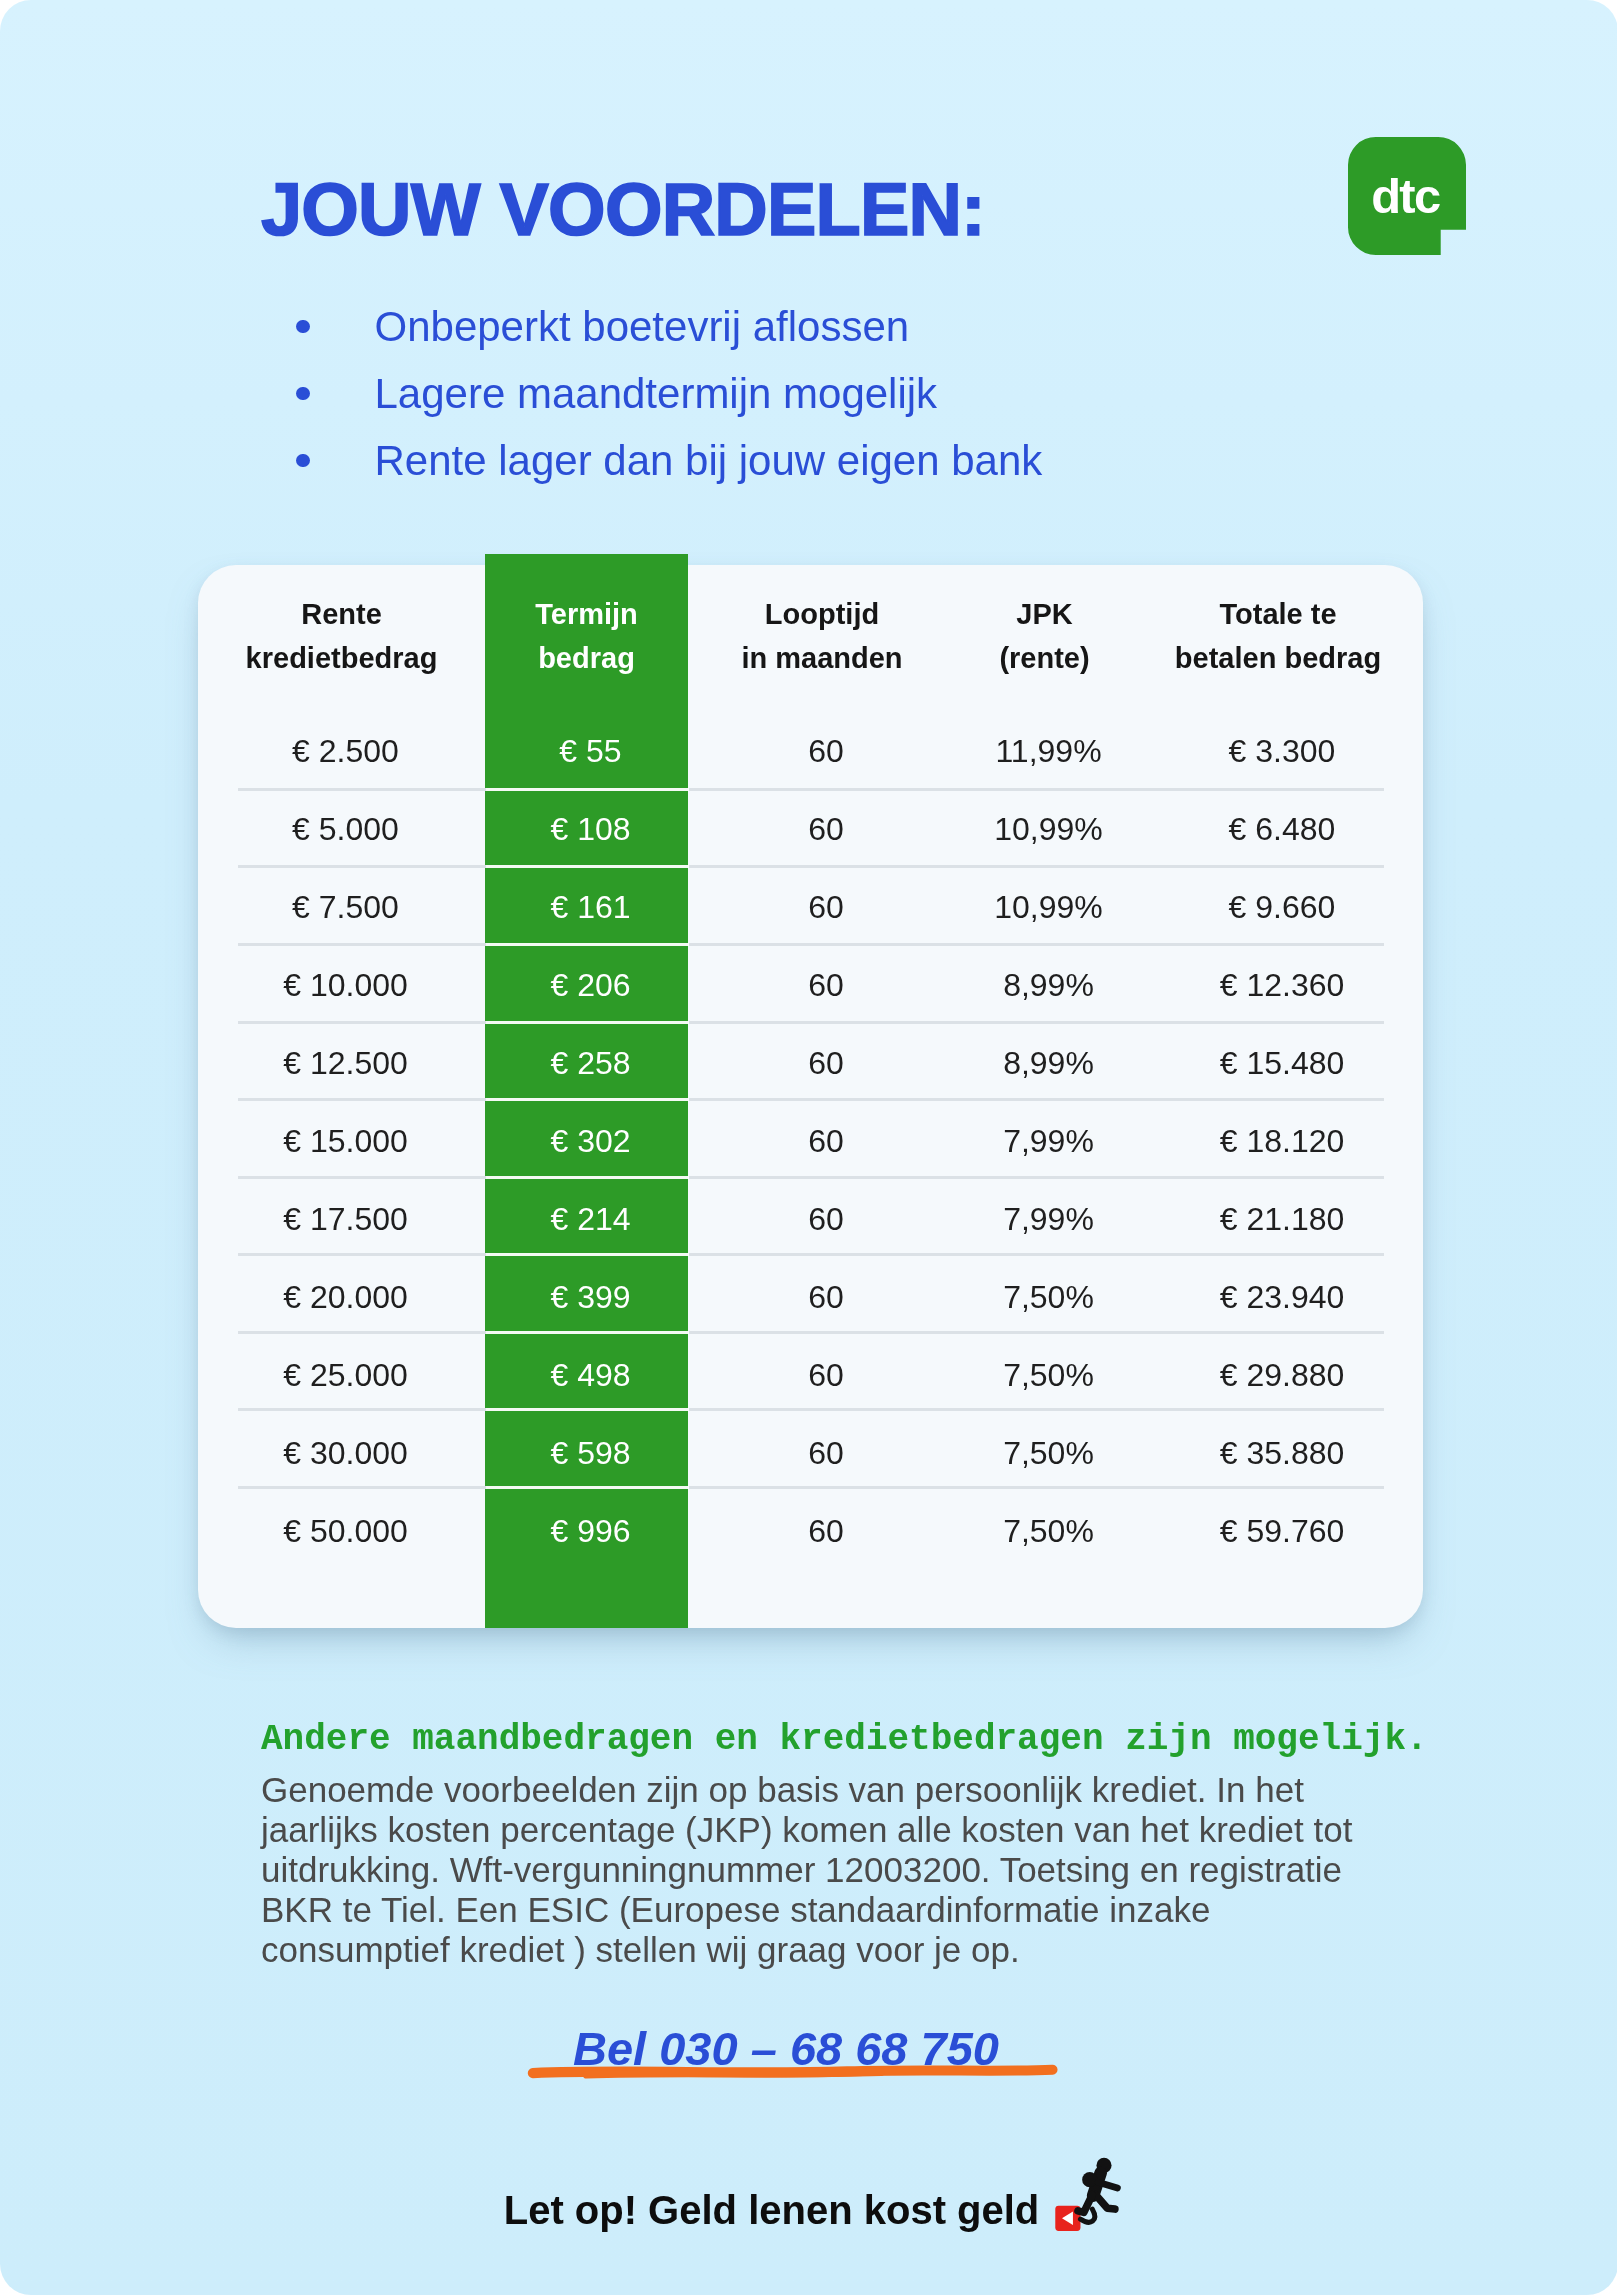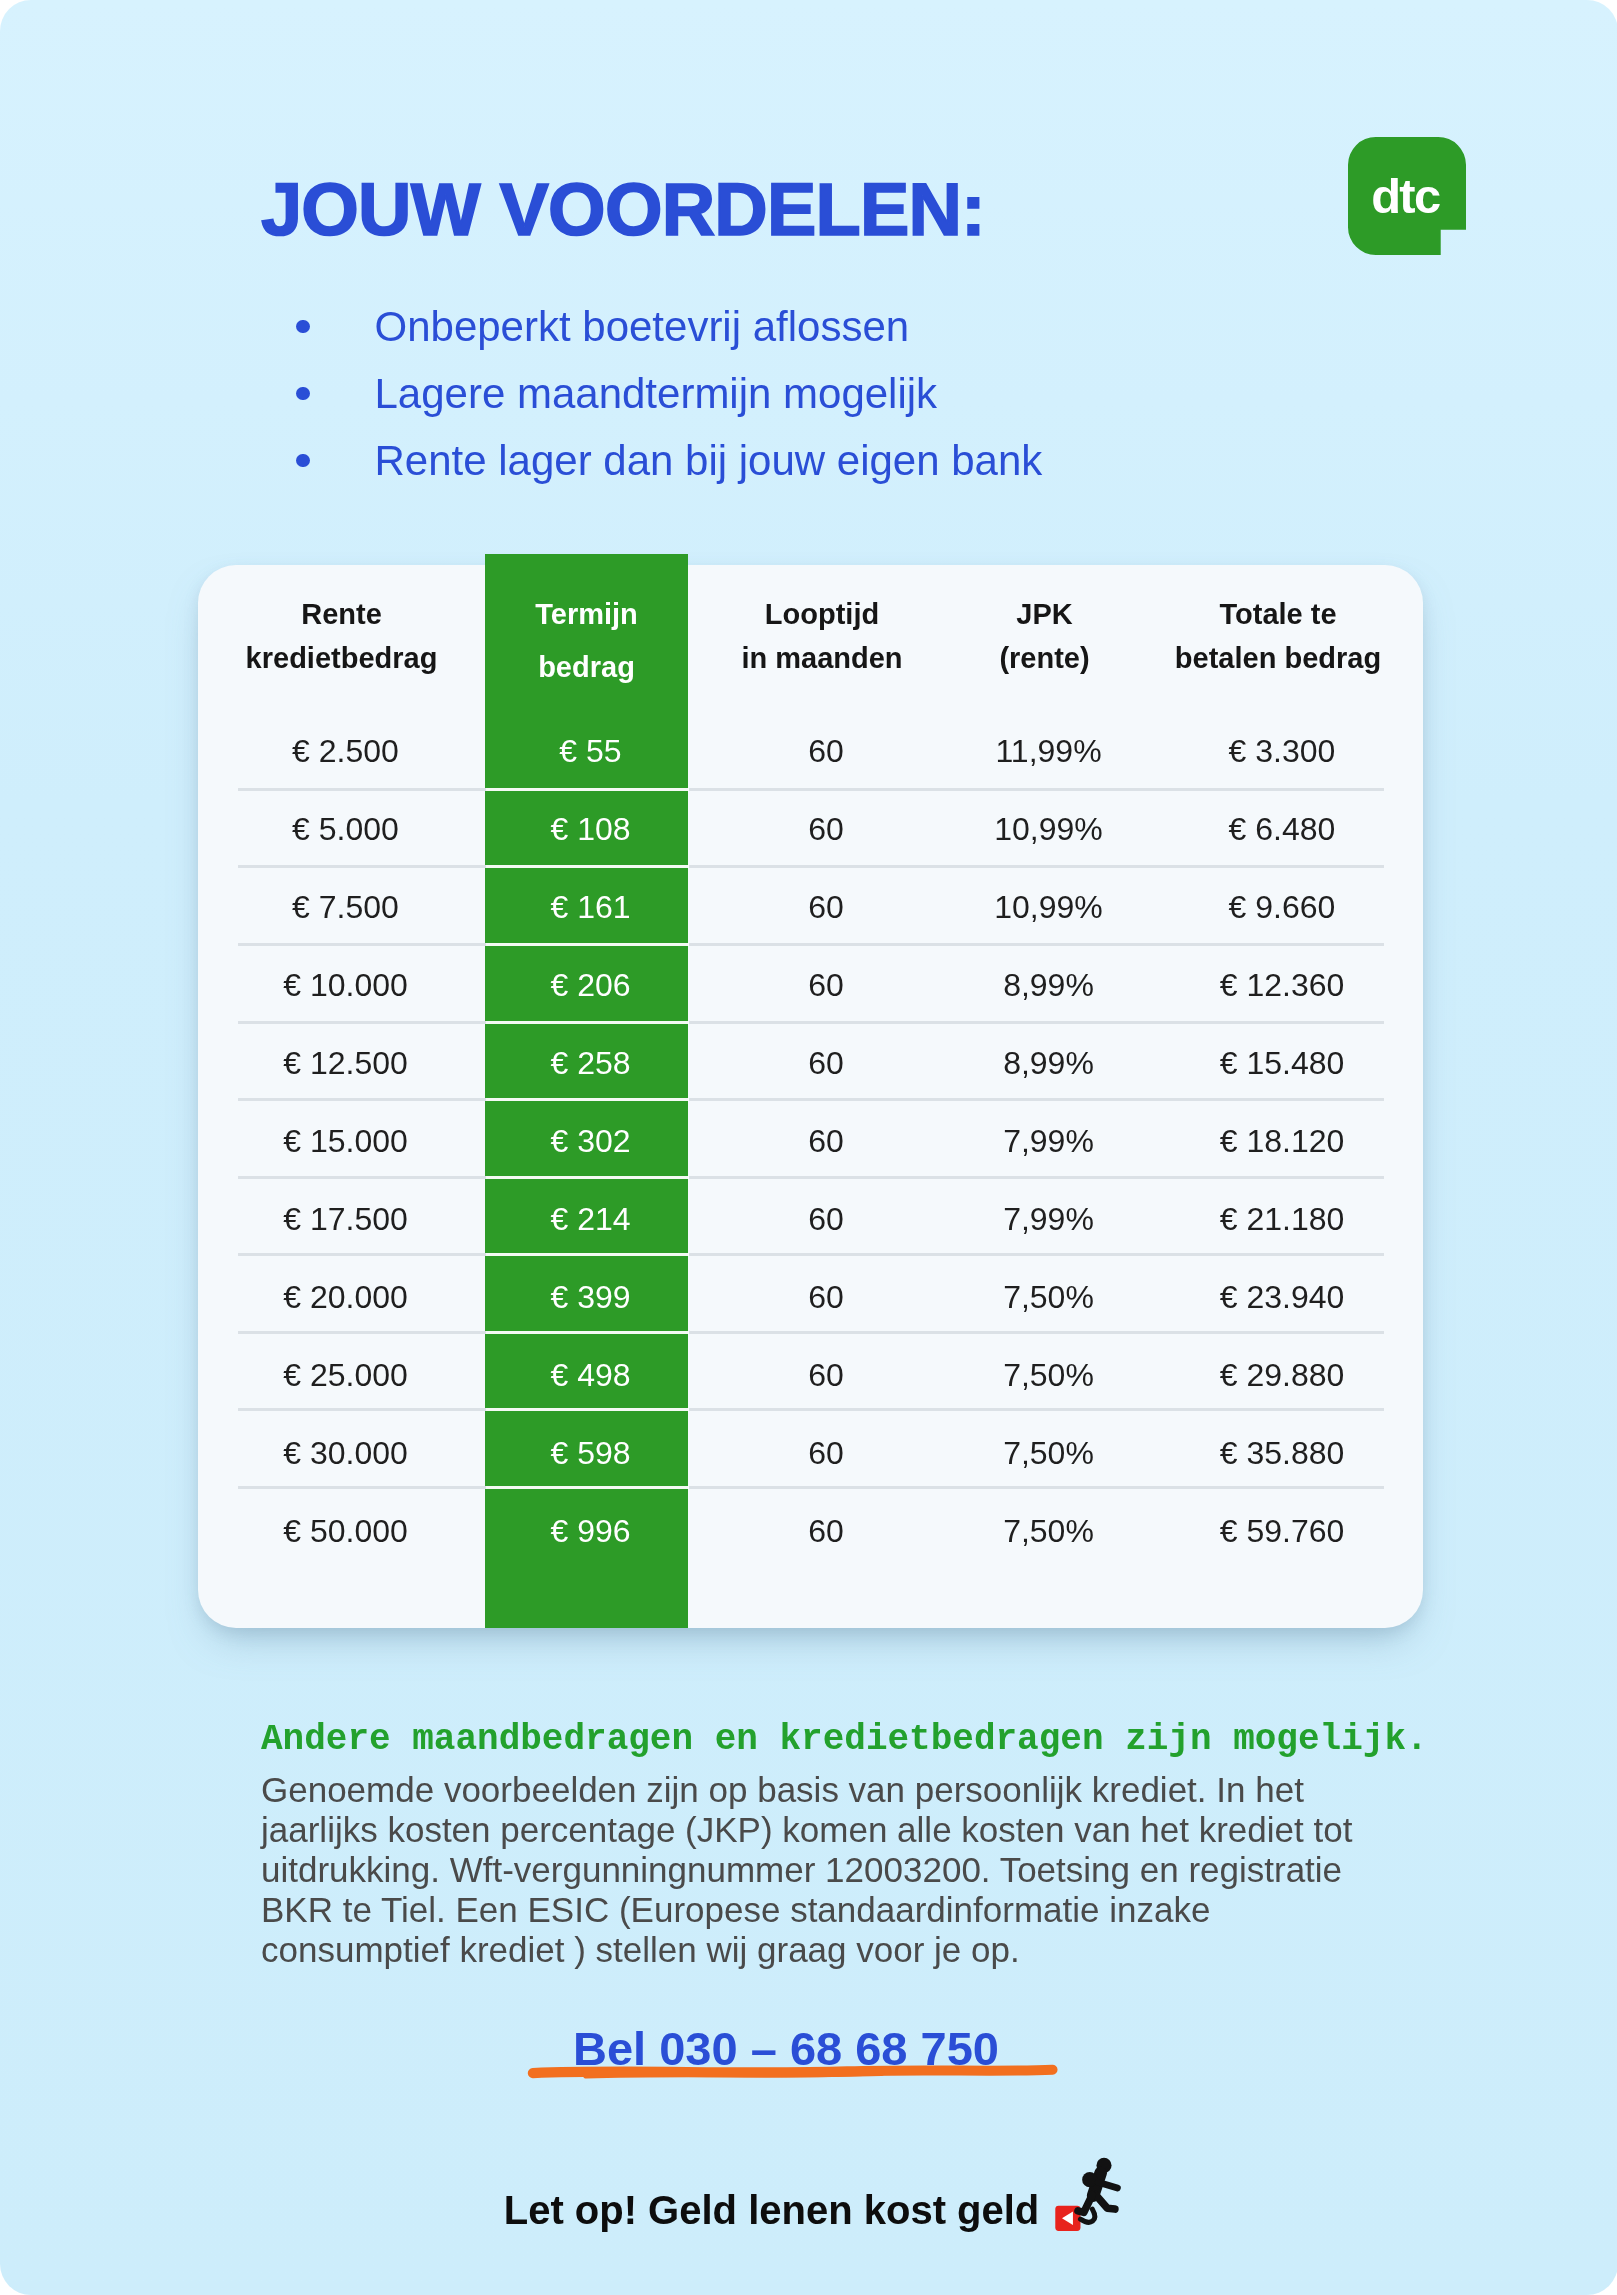--- a/index.html
+++ b/index.html
@@ -25,35 +25,35 @@
   .green-col{position:absolute;left:485px;top:554px;width:203px;height:1074px;
              background:#2d9b27;z-index:2;}
   .grid{position:absolute;left:198px;top:565px;width:1225px;height:1063px;z-index:4;
         display:grid;grid-template-columns:287px 203px 268px 177px 290px;
         grid-template-rows:147px repeat(11,78px);}
   .th{display:flex;flex-direction:column;align-items:center;justify-content:flex-start;
       padding-top:27px;font-size:29px;font-weight:700;color:#161616;line-height:44px;
       text-align:center;}
   .td{display:flex;align-items:center;justify-content:center;
       font-size:32px;font-weight:500;color:#1f1f1f;margin-left:8px;}
-  .c1{color:#ffffff;gap:9px;}
+  .c1{color:#ffffff;}
   .sep{position:absolute;left:238px;width:1146px;height:2.5px;z-index:3;
        background:linear-gradient(90deg,#dbe1e6 0,#dbe1e6 248px,
                   rgba(255,255,255,.95) 248px,rgba(255,255,255,.95) 451px,
                   #dbe1e6 451px,#dbe1e6 100%);}
 
   
   .note-highlight{position:absolute;left:261px;top:1719px;font-size:36px;
                   font-weight:800;color:#23a12d;font-family:Liberation Mono, monospace;}
   .note-body{position:absolute;left:261px;top:1770px;width:1133px;font-size:35px;
              line-height:40px;color:#4a4a4a;}
 
   
   .phone{position:absolute;left:0;top:2021px;width:1572px;text-align:center;
-         font-size:47px;font-weight:800;color:#2a4ed6;}
+         font-size:47px;font-weight:800;color:#2a4ed6;font-style:italic;}
   .underline{position:absolute;left:527px;top:2063px;width:533px;height:18.5px;}
 
   
   .warning{position:absolute;left:0;top:2157px;width:1618px;display:flex;
            align-items:center;justify-content:center;transform:translateX(8.4px);}
   .warning-text{font-size:40px;font-weight:800;color:#0d0d0d;padding-top:23.6px;}
   .warning-icon{width:80px;height:84px;margin-left:11.8px;}
 </style>
 </head>
 <body>

